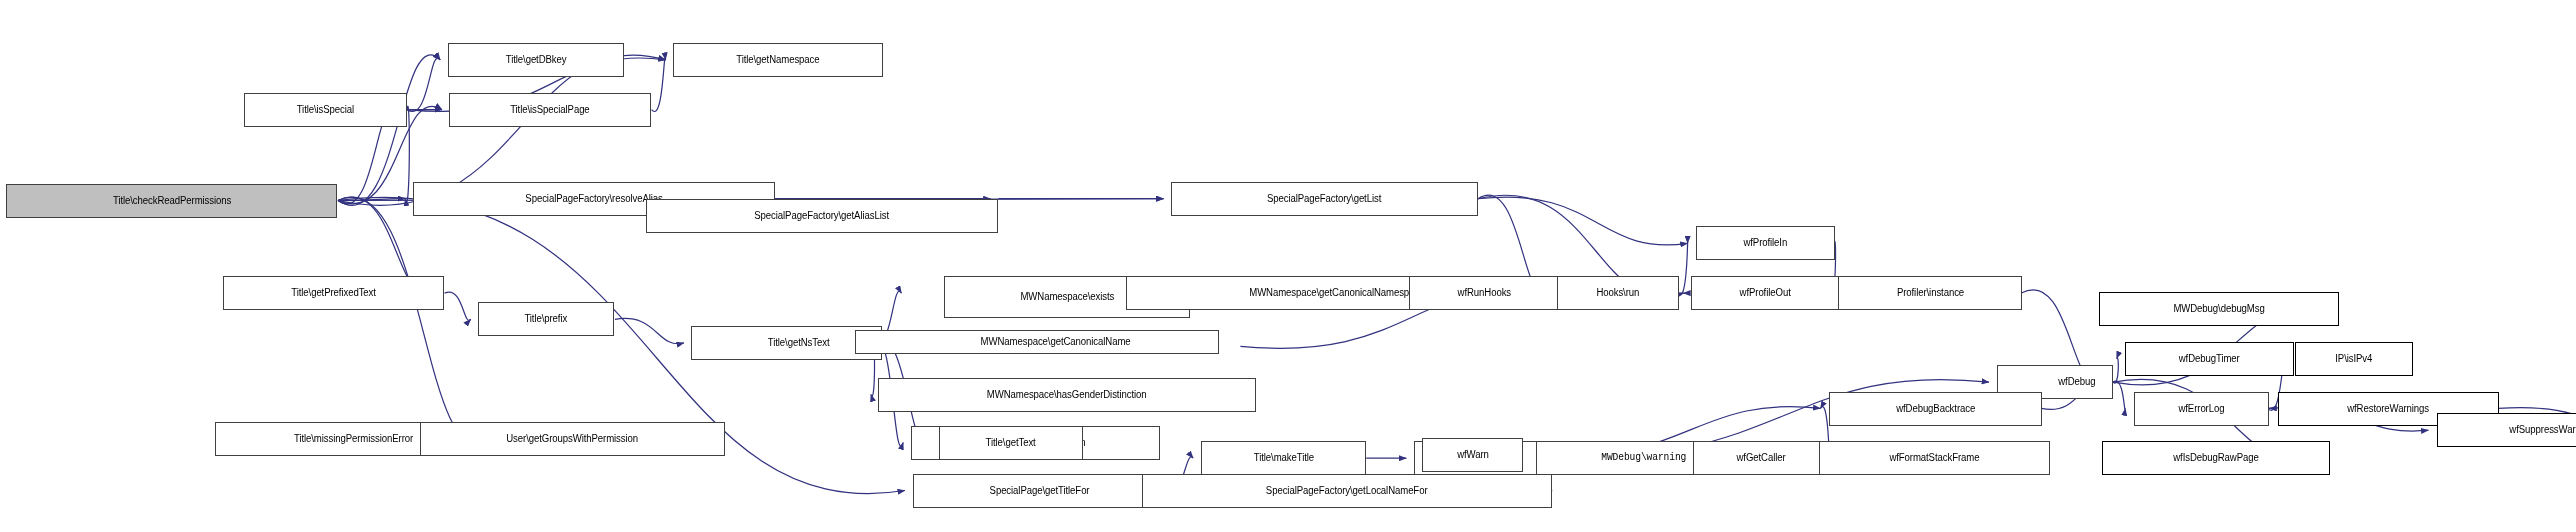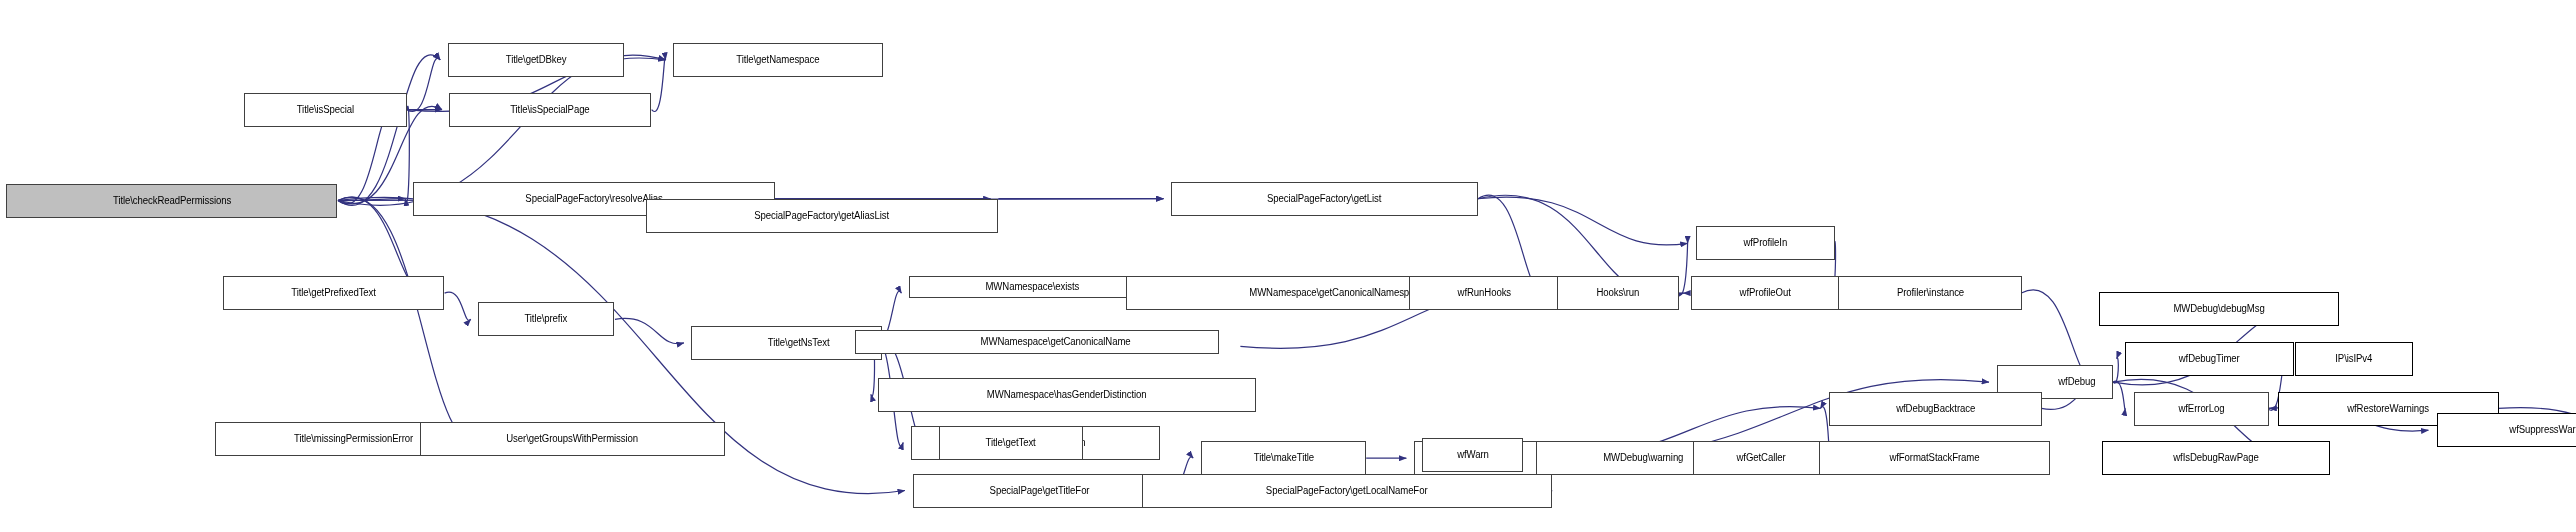--- a/index.html
+++ b/index.html
@@ -146,21 +146,21 @@
     </div>
     <div class="gnode bold" style="left: 223px; top: 276px; width: 221px; height: 34px;">
       <span class="gnode-label">Title\getPrefixedText</span>
     </div>
     <div class="gnode bold" style="left: 478px; top: 302px; width: 136px; height: 34px;">
       <span class="gnode-label">Title\prefix</span>
     </div>
     <div class="gnode bold" style="left: 691px; top: 326px; width: 191px; height: 34px; padding-left: 24px;">
       <span class="gnode-label">Title\getNsText</span>
     </div>
-    <div class="gnode bold" style="left: 909px; top: 276px; width: 246px; height: 22px;">
+    <div class="gnode bold" style="left: 944px; top: 276px; width: 246px; height: 42px;">
       <span class="gnode-label">MWNamespace\exists</span>
     </div>
     <div class="gnode bold" style="left: 1126px; top: 276px; width: 426px; height: 34px;">
       <span class="gnode-label">MWNamespace\getCanonicalNamespaces</span>
     </div>
     <div class="gnode bold" style="left: 1409px; top: 276px; width: 150px; height: 34px;">
       <span class="gnode-label">wfRunHooks</span>
     </div>
     <div class="gnode bold" style="left: 1557px; top: 276px; width: 122px; height: 34px;">
       <span class="gnode-label">Hooks\run</span>
@@ -212,21 +212,21 @@
     </div>
     <div class="gnode" style="left: 2102px; top: 441px; width: 228px; height: 34px;">
       <span class="gnode-label">wfIsDebugRawPage</span>
     </div>
     <div class="gnode bold" style="left: 1201px; top: 441px; width: 165px; height: 34px;">
       <span class="gnode-label">Title\makeTitle</span>
     </div>
     <div class="gnode bold" style="left: 1414px; top: 441px; width: 146px; height: 34px;">
       <span class="gnode-label">wfUrlencode</span>
     </div>
-    <div class="gnode bold" style="left: 1536px; top: 441px; width: 215px; height: 34px;">
+    <div class="gnode bold" style="left: 1536px; top: 441px; width: 215px; height: 34px; font-family: Liberation Mono, monospace;">
       <span class="gnode-label">MWDebug\warning</span>
     </div>
     <div class="gnode bold" style="left: 1693px; top: 441px; width: 137px; height: 34px;">
       <span class="gnode-label">wfGetCaller</span>
     </div>
     <div class="gnode bold" style="left: 1819px; top: 441px; width: 231px; height: 34px;">
       <span class="gnode-label">wfFormatStackFrame</span>
     </div>
     <div class="gnode bold" style="left: 939px; top: 426px; width: 144px; height: 34px;">
       <span class="gnode-label">Title\getText</span>

